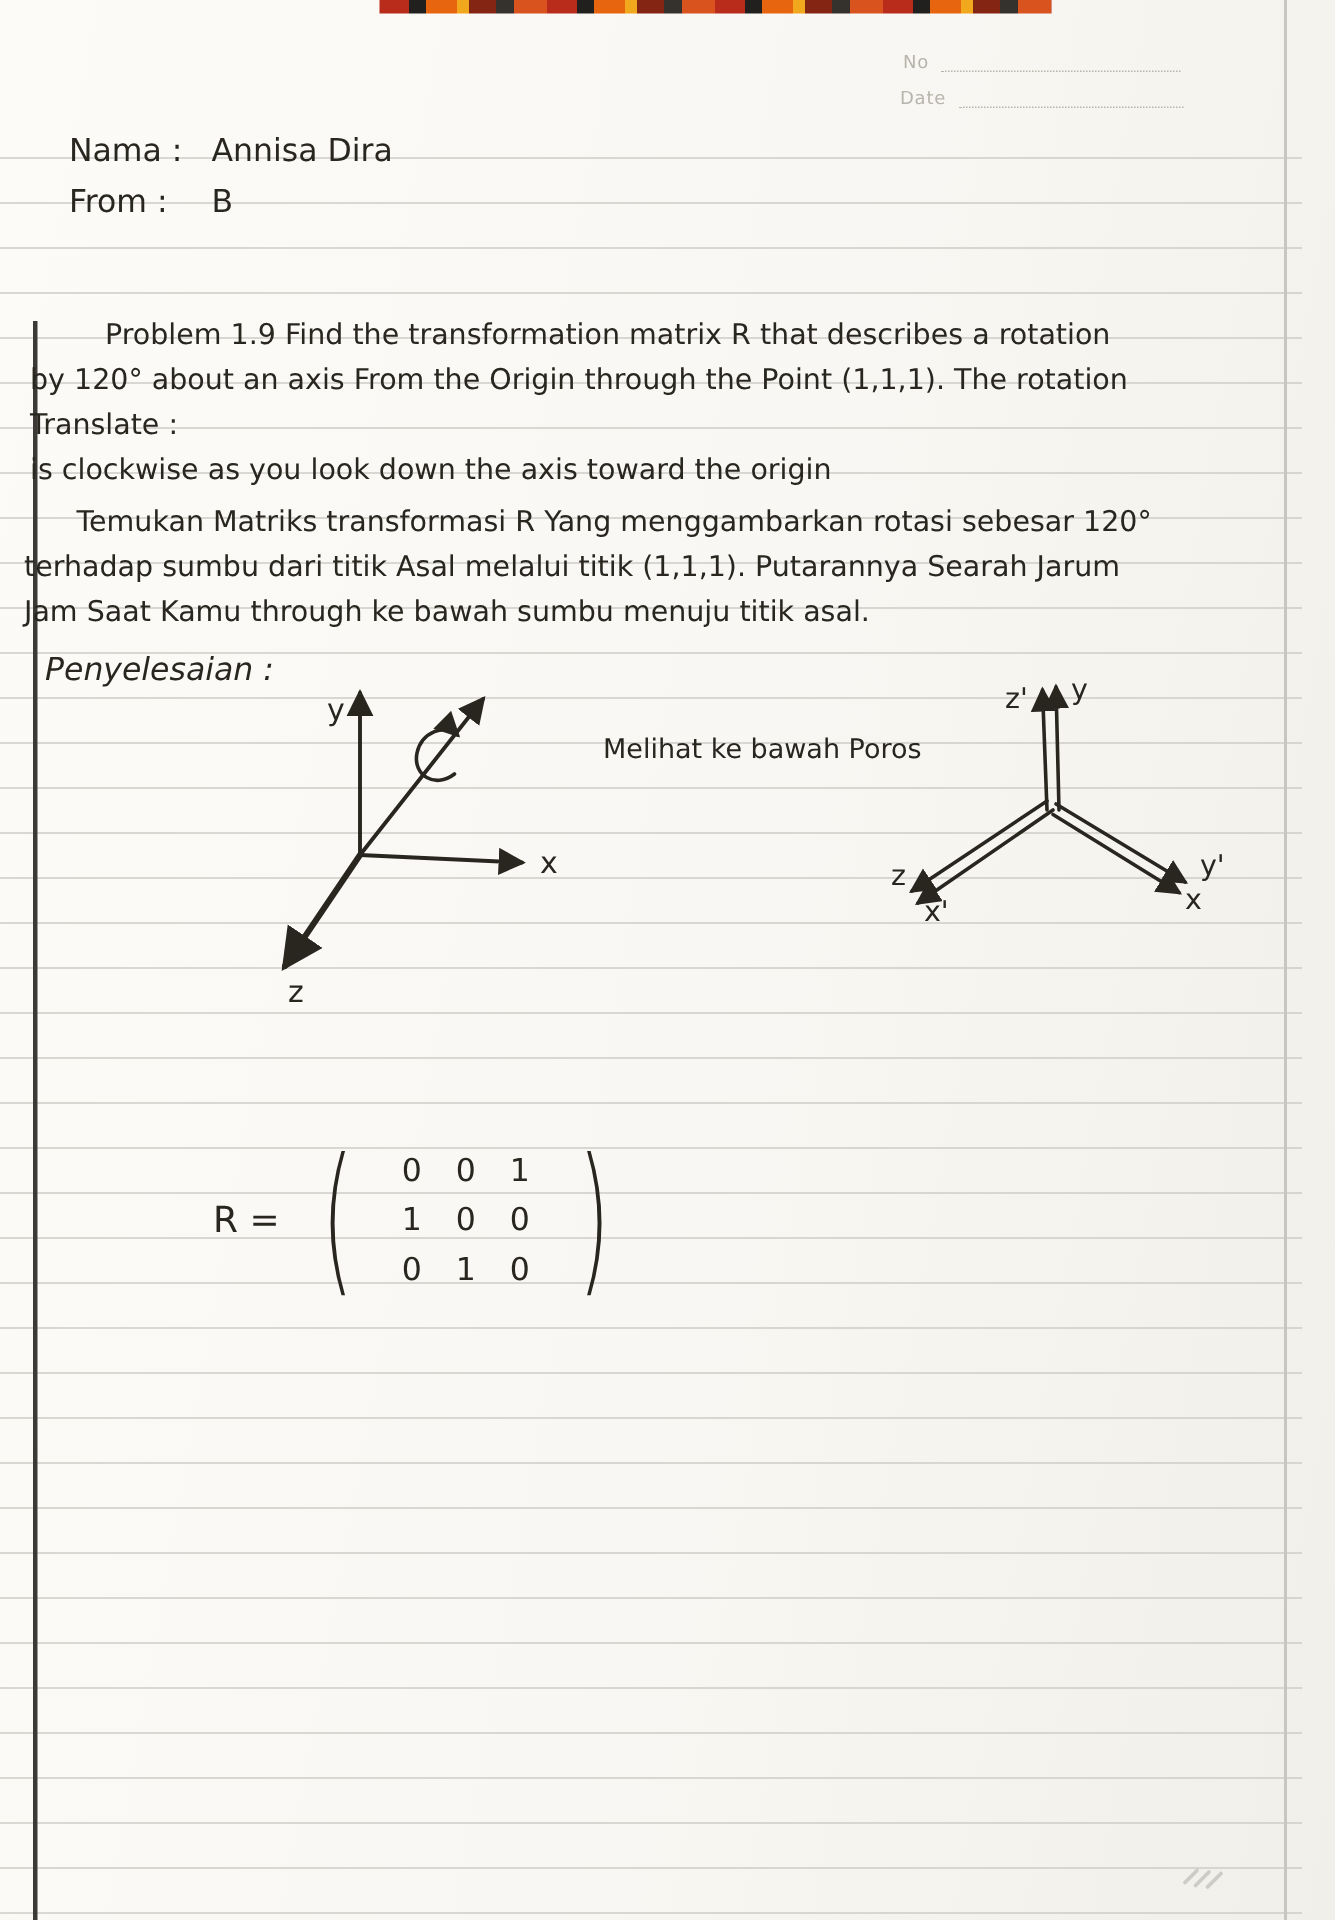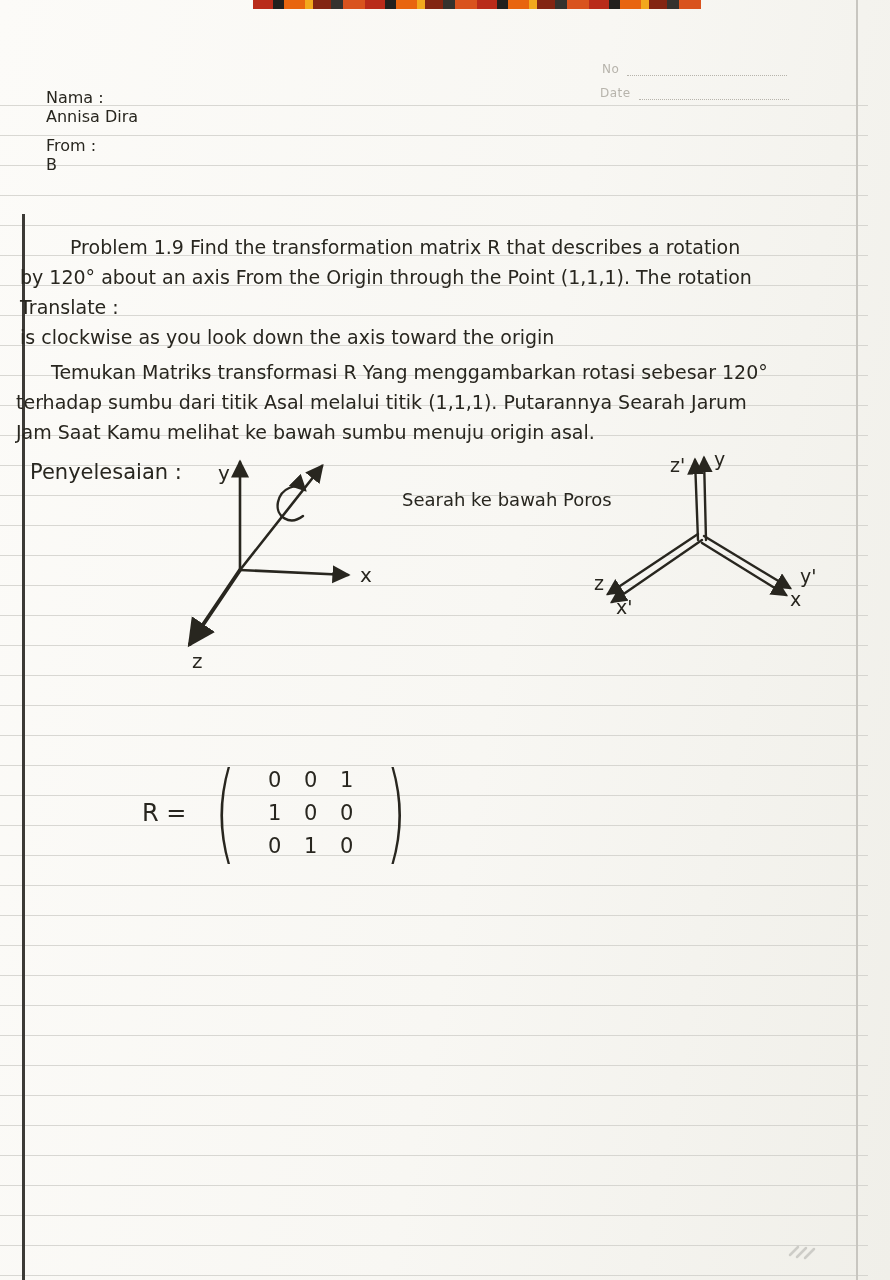--- a/index.html
+++ b/index.html
@@ -12,26 +12,26 @@
     position:absolute;left:0;top:76px;width:868px;height:1204px;
     background:repeating-linear-gradient(to bottom,transparent 0,transparent 29px,#cdccc7 29px,#cdccc7 30px);
     opacity:.75;pointer-events:none;
   }
   .margin-line-left{position:absolute;left:22px;top:214px;width:3px;height:1066px;background:#3c3a36;}
   .edge-line-right{position:absolute;left:856px;top:0;width:2px;height:1280px;background:#c8c6c0;}
   .top-strip{
     position:absolute;left:253px;top:0;width:448px;height:9px;
     background:repeating-linear-gradient(90deg,#b92b1a 0 20px,#22201e 20px 31px,#e8650f 31px 52px,#f2a81d 52px 60px,#832512 60px 78px,#35322e 78px 90px,#d9531e 90px 112px);
   }
-  .printed{position:absolute;color:#b7b4ac;font-size:12px;letter-spacing:.5px;margin-top:28px;}
+  .printed{position:absolute;color:#b7b4ac;font-size:12px;letter-spacing:.5px;}
   .dotline{display:inline-block;border-bottom:1px dotted #b7b4ac;height:12px;vertical-align:bottom;margin-left:8px;}
   .hw{position:absolute;white-space:nowrap;}
-  .student-row{display:flex;font-size:16px;margin-bottom:10px;flex-direction:column;}
+  .student-row{display:flex;font-size:21px;margin-bottom:10px;}
   .student-row .lbl{width:95px;}
-  .para{position:absolute;font-size:19px;line-height:30px;margin-top:24px;}
+  .para{position:absolute;font-size:19px;line-height:30px;}
   .indent50{padding-left:50px;}
   .indent35{padding-left:35px;}
   .heading{font-size:21px;}
   .scribble{
     display:inline-block;height:15px;background:#2c2a25;border-radius:4px;
     transform:rotate(-4deg);vertical-align:middle;margin:0 5px;
     box-shadow:2px 2px 0 rgba(44,42,37,.55);
   }
   .scribble.s1{width:58px;}
   .scribble.s2{width:26px;height:11px;}
@@ -73,42 +73,42 @@
   <div class="para" style="left:20px;top:208px;width:855px;">
     <div class="indent50">Problem 1.9  Find the transformation matrix R that describes a rotation</div>
     <div>by 120° about an axis From the Origin through the Point (1,1,1). The rotation</div>
     <div>Translate  :</div>
     <div>is clockwise as you look down the axis toward the origin</div>
   </div>
 
   <div class="para" style="left:16px;top:333px;width:860px;">
     <div class="indent35">Temukan Matriks transformasi R Yang menggambarkan rotasi sebesar 120°</div>
     <div>terhadap sumbu dari titik Asal melalui titik (1,1,1). Putarannya Searah Jarum</div>
-    <div>Jam Saat Kamu melihat ke bawah sumbu menuju origin asal.</div>
+    <div>Jam Saat Kamu through ke bawah sumbu menuju titik asal.</div>
   </div>
 
-  <div class="hw heading" style="left:30px;top:460px;">Penyelesaian :</div>
+  <div class="hw heading" style="left:30px;top:434px;font-style:italic;">Penyelesaian :</div>
 
   <svg class="hw" style="left:140px;top:438px;" width="260" height="240" viewBox="0 0 260 240">
     <defs>
       <marker id="arw" markerWidth="9" markerHeight="9" refX="6" refY="3.5" orient="auto">
         <path d="M0,0 L7,3.5 L0,7 Z" fill="#28261f"></path>
       </marker>
     </defs>
     <line x1="100" y1="132" x2="100" y2="24" stroke="#28261f" stroke-width="2.6" stroke-linecap="round" marker-end="url(#arw)"></line>
     <line x1="100" y1="132" x2="208" y2="137" stroke="#28261f" stroke-width="2.6" stroke-linecap="round" marker-end="url(#arw)"></line>
     <line x1="100" y1="132" x2="50" y2="206" stroke="#28261f" stroke-width="4" stroke-linecap="round" marker-end="url(#arw)"></line>
     <line x1="100" y1="132" x2="182" y2="28" stroke="#28261f" stroke-width="2.6" stroke-linecap="round" marker-end="url(#arw)"></line>
     <path d="M 163,78 C 150,88 135,79 138,64 C 141,50 157,44 165,52" fill="none" stroke="#28261f" stroke-width="2.4" stroke-linecap="round" marker-end="url(#arw)"></path>
     <text x="78" y="42" font-size="20">y</text>
     <text x="220" y="144" font-size="20">x</text>
     <text x="52" y="230" font-size="20">z</text>
   </svg>
 
-  <div class="hw" style="left:402px;top:489px;font-size:18px;">Searah ke bawah Poros</div>
+  <div class="hw" style="left:402px;top:489px;font-size:18px;">Melihat ke bawah Poros</div>
 
   <svg class="hw" style="left:572px;top:438px;" width="280" height="185" viewBox="0 0 280 185">
     <line x1="126" y1="102" x2="123" y2="22" stroke="#28261f" stroke-width="2.4" stroke-linecap="round" marker-end="url(#arw)"></line>
     <line x1="134" y1="102" x2="132" y2="20" stroke="#28261f" stroke-width="2.4" stroke-linecap="round" marker-end="url(#arw)"></line>
     <line x1="130" y1="102" x2="40" y2="164" stroke="#28261f" stroke-width="2.4" stroke-linecap="round" marker-end="url(#arw)"></line>
     <line x1="126" y1="96" x2="36" y2="156" stroke="#28261f" stroke-width="2.4" stroke-linecap="round" marker-end="url(#arw)"></line>
     <line x1="132" y1="98" x2="218" y2="150" stroke="#28261f" stroke-width="2.4" stroke-linecap="round" marker-end="url(#arw)"></line>
     <line x1="130" y1="105" x2="214" y2="157" stroke="#28261f" stroke-width="2.4" stroke-linecap="round" marker-end="url(#arw)"></line>
     <text x="98" y="34" font-size="19">z'</text>
     <text x="142" y="28" font-size="19">y</text>

